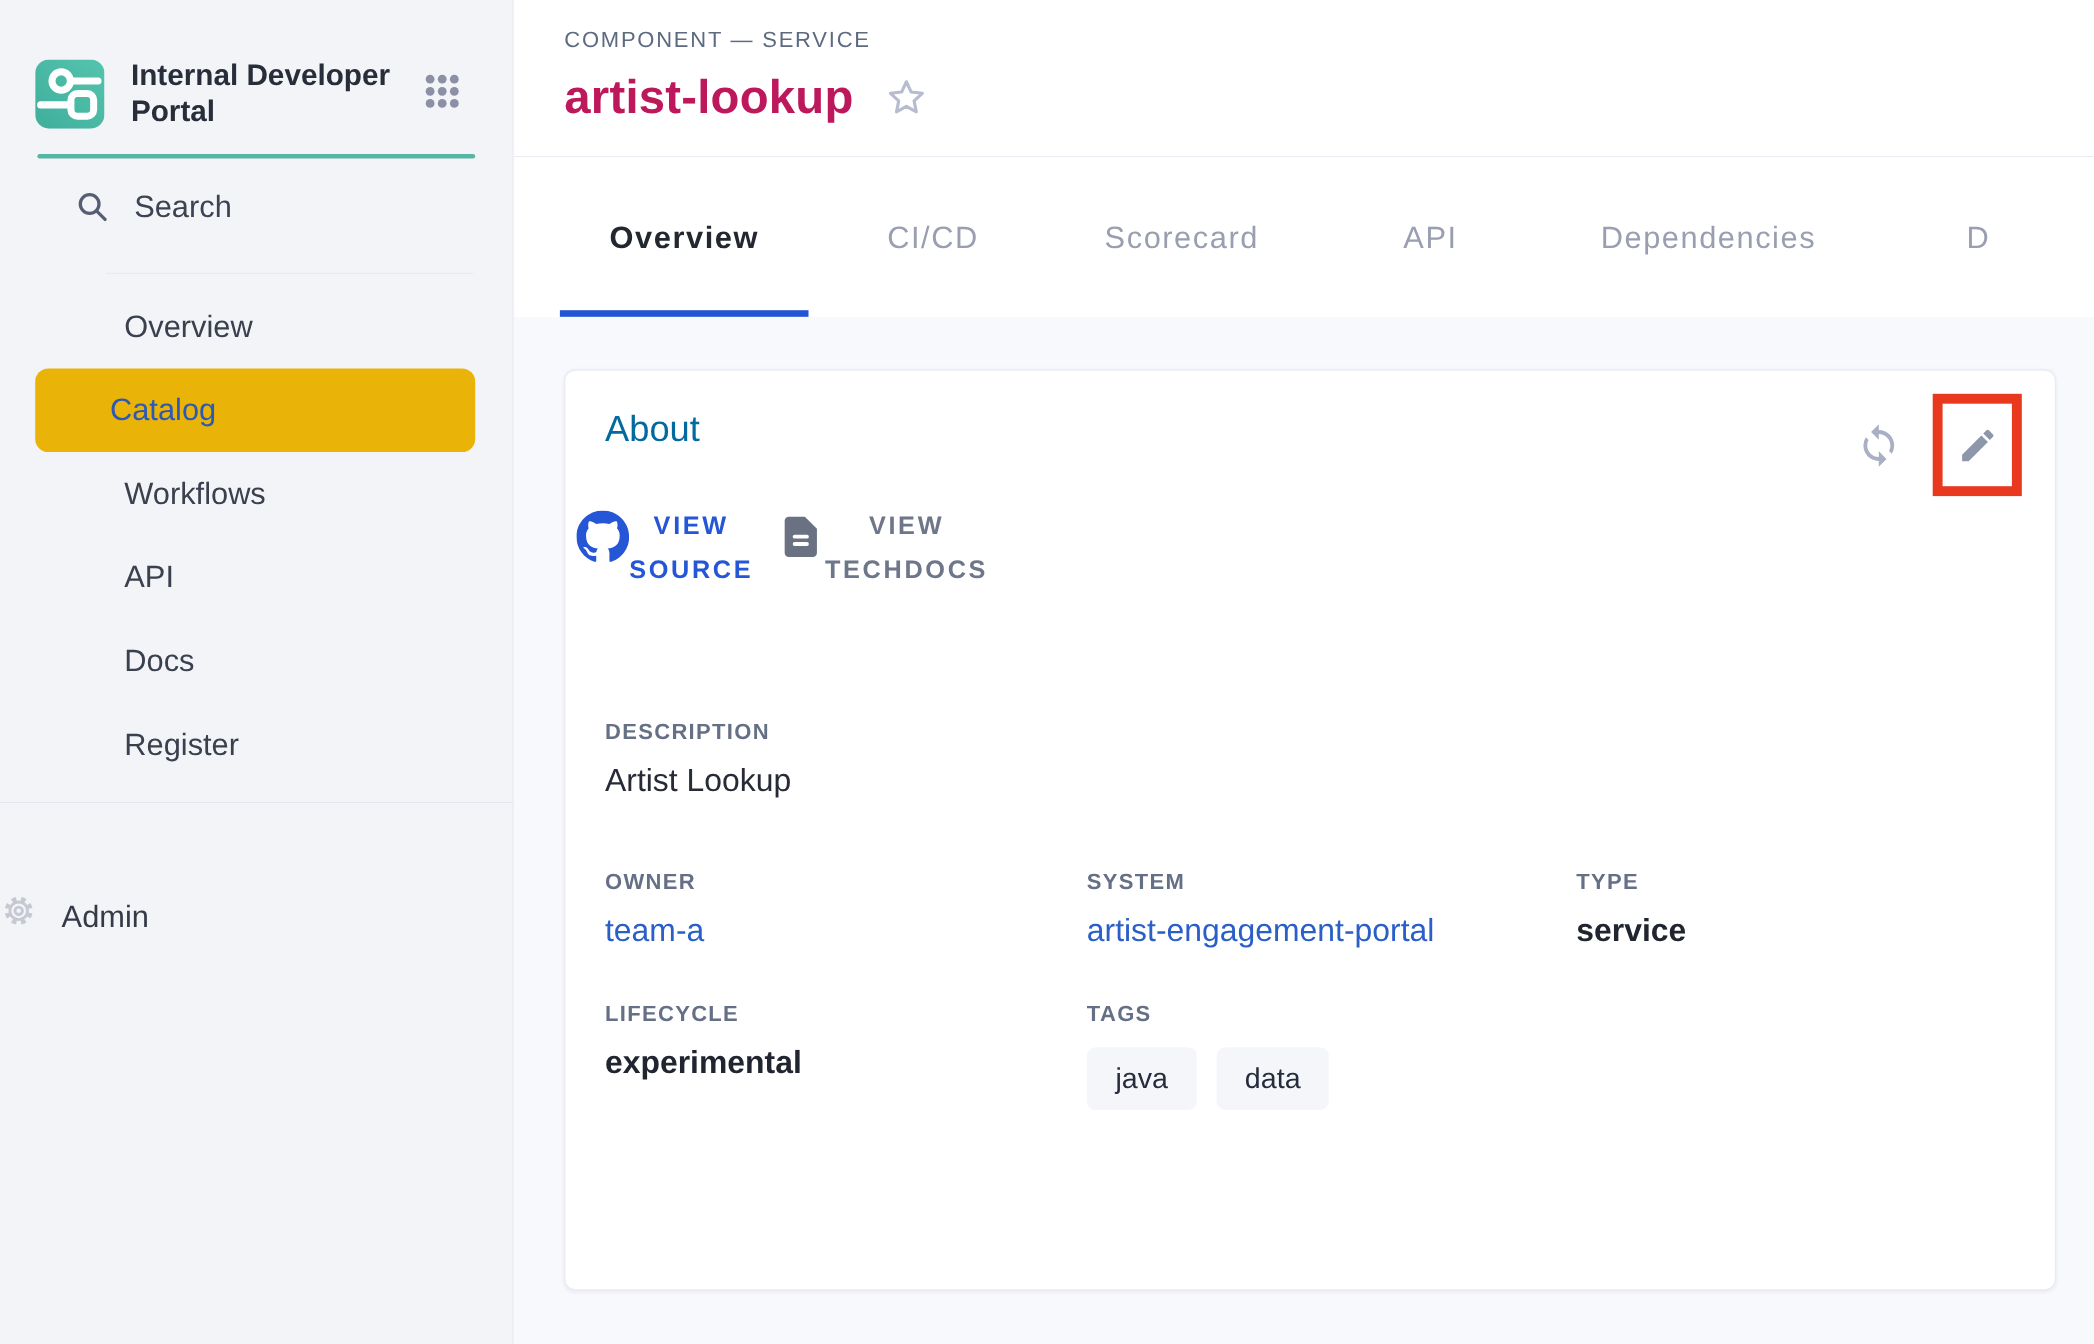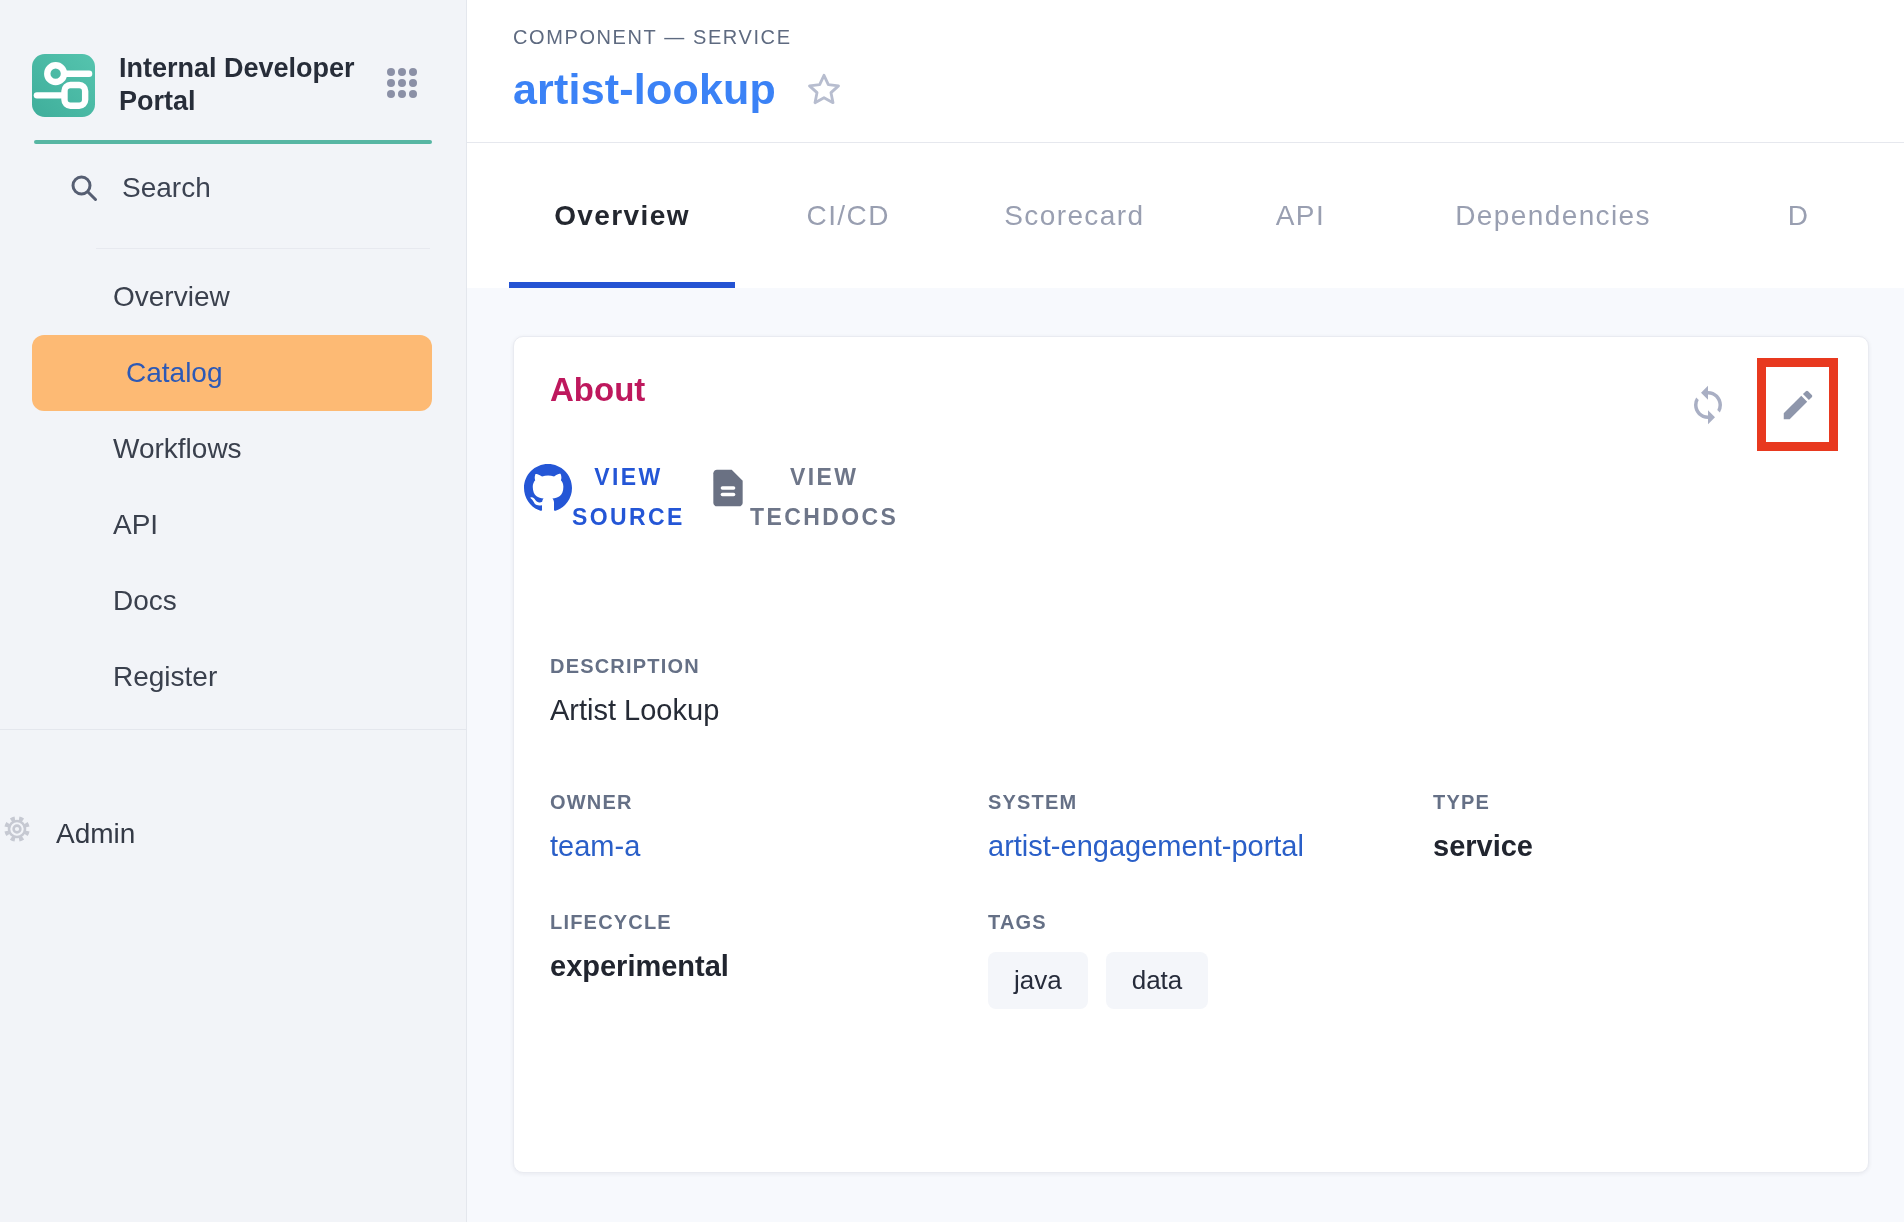--- a/index.html
+++ b/index.html
@@ -26,33 +26,33 @@
 
   .search-row { display:flex; padding:0 0 0 68px; height:64px; margin-top:28px; }
   .search-label { font-size:28px; color:#3c4352; margin-left:22px; }
   .sidebar-divider { height:1px; background:#e7e9ef; margin:12px 36px 0 96px; }
   .nav { margin-top:10px; }
   .nav-item {
     height:76px; display:flex; align-items:center;
     padding-left:113px; font-size:28px; color:#3a404d; cursor:pointer;
   }
   .nav-item.selected {
-    background:#fdba74; border-radius:12px; margin:0 34px 0 32px;
-    padding-left:94px; color:#2c59b6;
+    background:#eab308; border-radius:12px; margin:0 34px 0 32px;
+    padding-left:68px; color:#2c59b6;
   }
   .nav-bottom-divider { height:1px; background:#e4e7ed; margin:14px 0 0 0; }
   .admin-row { display:flex; align-items:flex-end; height:76px; margin-top:44px; }
   .admin-label { font-size:28px; color:#343a46; margin-left:22px; }
 
   
   .main { flex:1; display:flex; flex-direction:column; min-width:0; }
   .page-header { background:#ffffff; padding:26px 0 0 46px; height:143px; border-bottom:1px solid #e6e8ee; }
   .eyebrow { font-size:20px; letter-spacing:1.6px; color:#5e6a80; font-weight:500; }
   .title-row { display:flex; align-items:center; margin-top:16px; }
-  .page-title { font-size:43px; font-weight:700; color:#3b82f6; letter-spacing:0.2px; }
+  .page-title { font-size:43px; font-weight:700; color:#be185d; letter-spacing:0.2px; }
   .star-icon { margin-left:28px; margin-top:4px; cursor:pointer; }
 
   .tabs { background:#ffffff; height:145px; display:flex; padding-left:42px; position:relative; }
   .tab {
     display:flex; align-items:center; justify-content:center;
     font-size:28px; letter-spacing:1.4px; color:#999fb1; font-weight:500;
     position:relative; cursor:pointer; white-space:nowrap;
   }
   .tab.w { width:243px; }
   .tab.w5 { width:300px; }
@@ -64,21 +64,21 @@
 
   .content { flex:1; background:#f7f9fd; padding:48px 0 0 46px; }
 
   
   .card {
     width:1356px; height:837px; background:#ffffff;
     border:1px solid #e9ebf1; border-radius:10px;
     box-shadow:0 1px 4px rgba(25,35,60,0.07);
     padding:28px 36px; position:relative;
   }
-  .card-title { font-size:33px; font-weight:700; color:#be185d; padding-top:6px; }
+  .card-title { font-size:33px; font-weight:400; color:#0369a1; padding-top:6px; }
   .card-actions { position:absolute; top:21px; right:30px; display:flex; align-items:center; }
   .refresh-btn { margin-right:28px; cursor:pointer; display:flex; }
   .annotation-box {
     border:9px solid #e8391f; width:81px; height:93px;
     display:flex; align-items:center; justify-content:center; background:#ffffff;
   }
   .edit-btn { display:flex; cursor:pointer; }
 
   .links-row { display:flex; margin-left:-26px; margin-top:34px; }
   .link-block {

